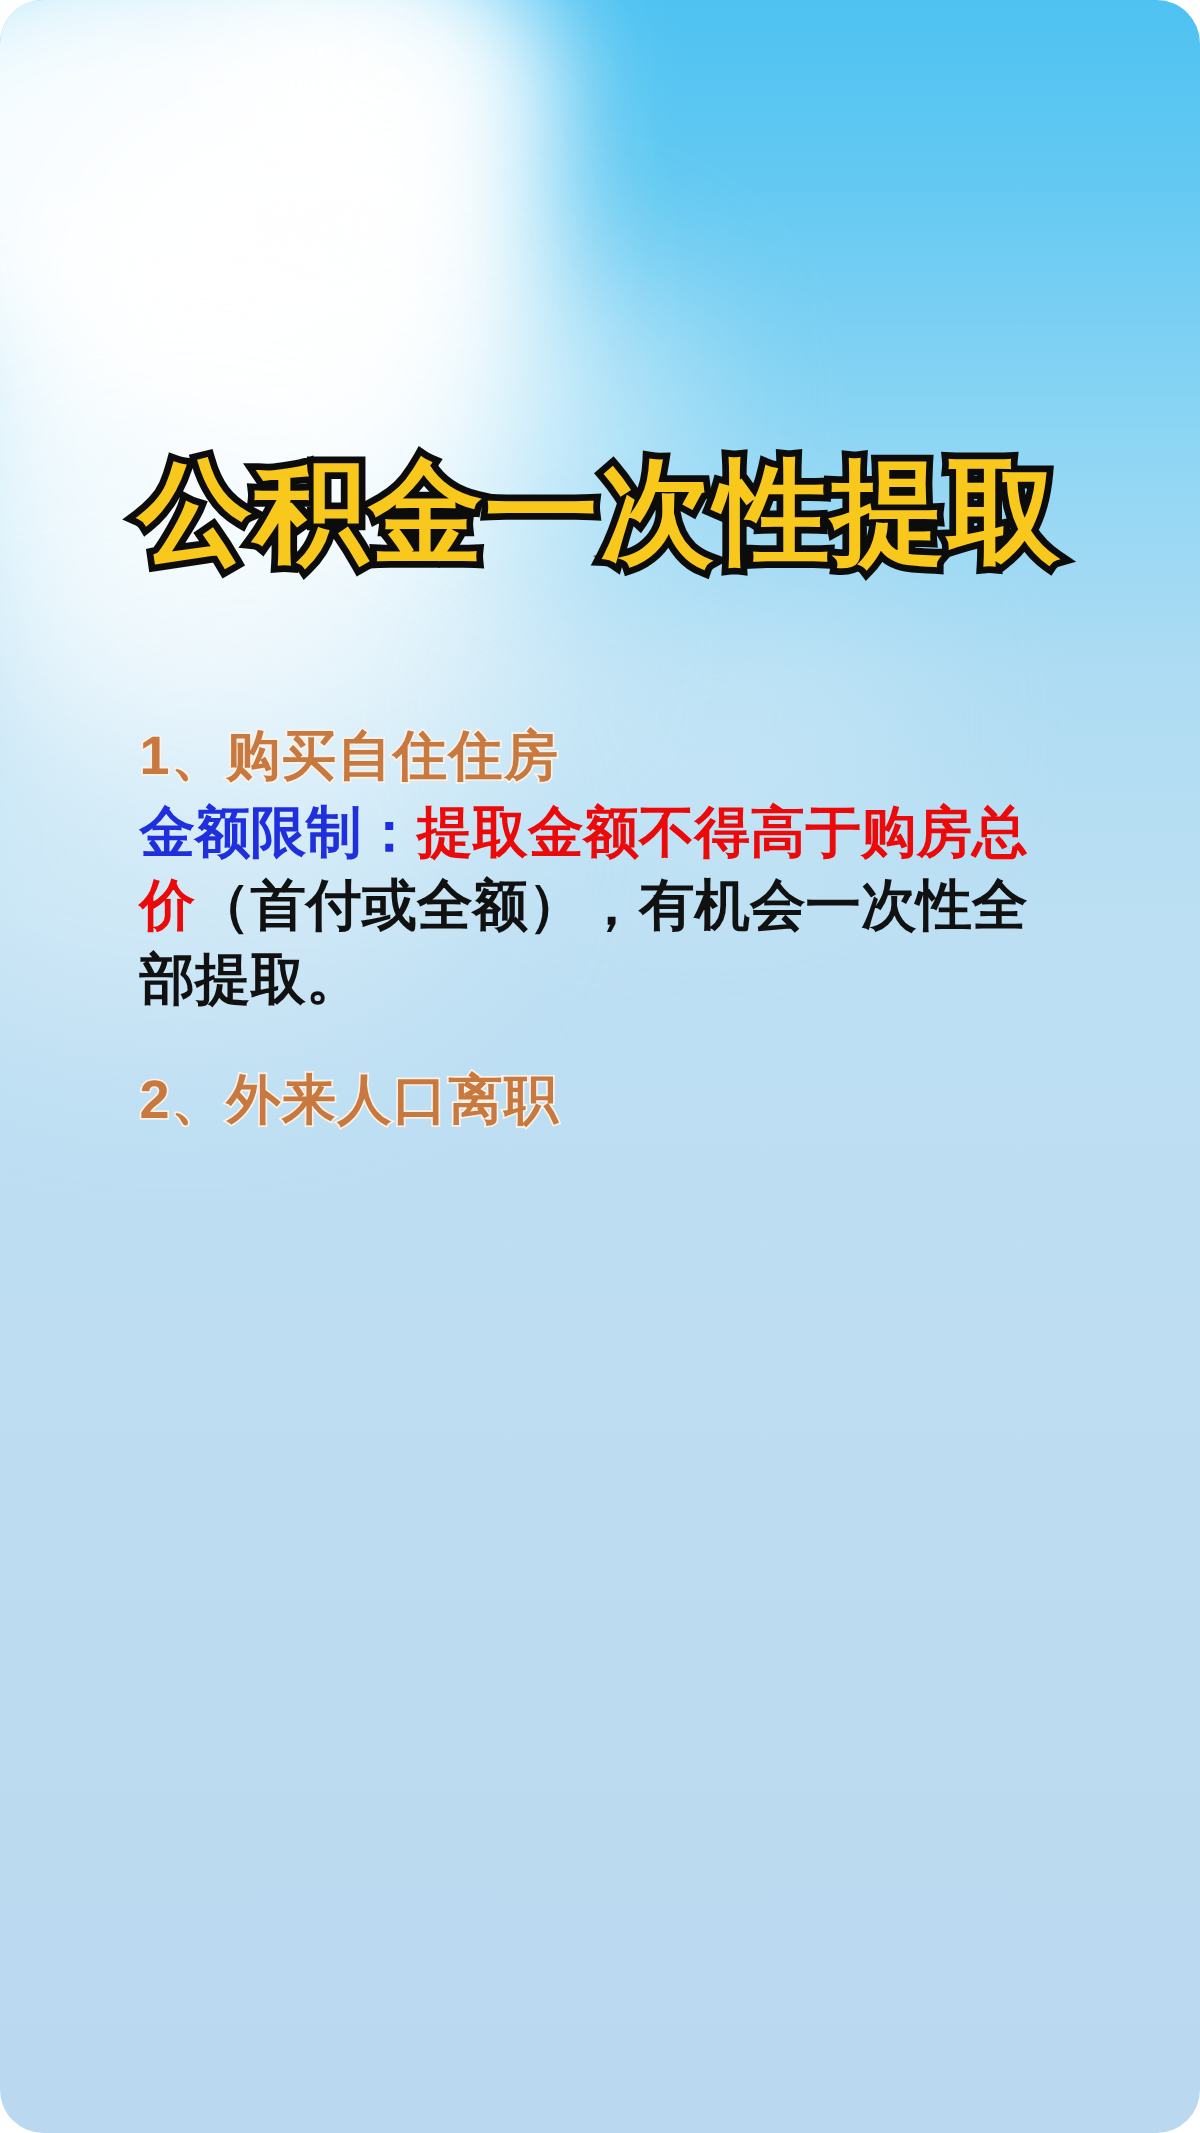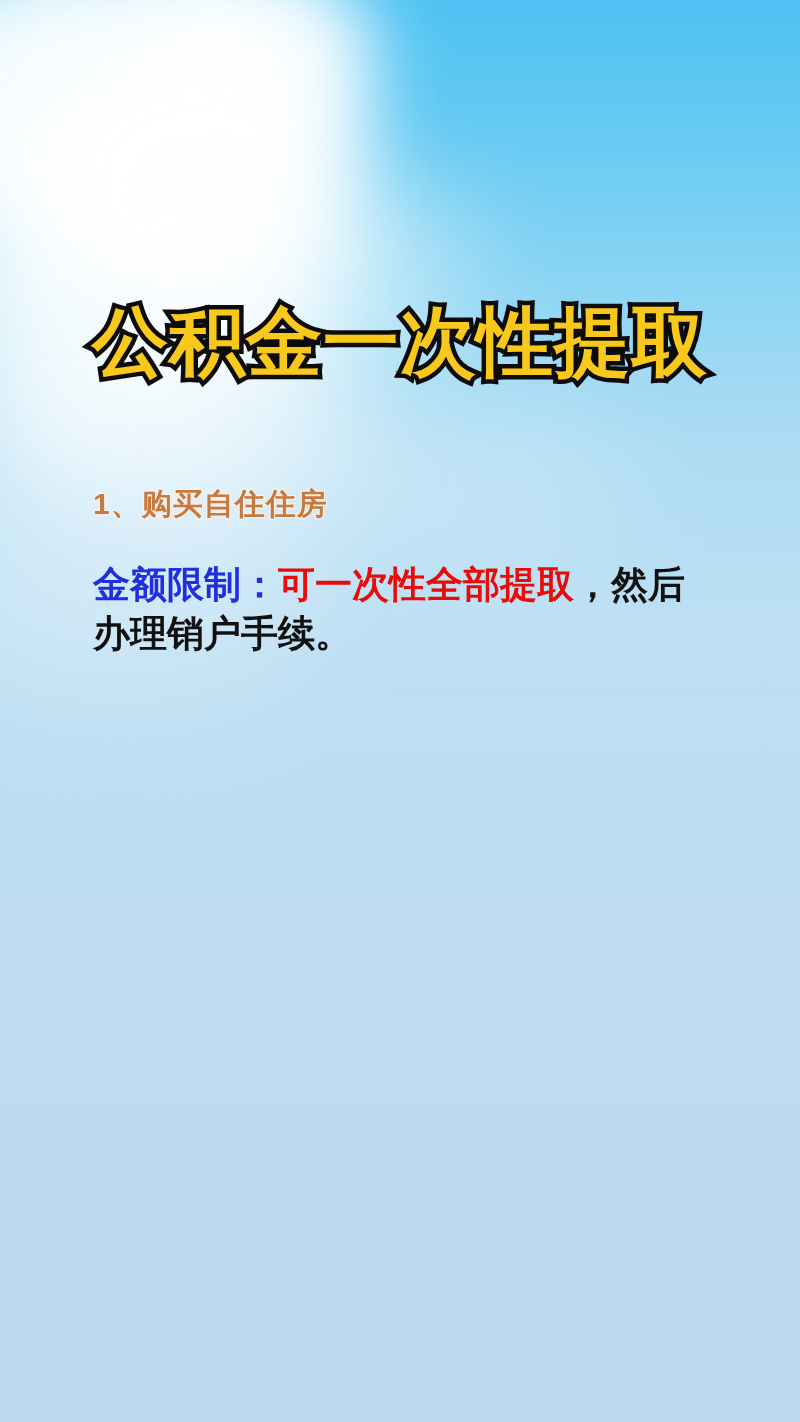--- a/index.html
+++ b/index.html
@@ -17,20 +17,21 @@
     background:
       linear-gradient(to bottom,
         #4EC2F2 0px,
         #63C9F2 120px,
         #8FD6F4 300px,
         #AEDCF3 450px,
         #BCDFF3 620px,
         #BEDDF2 900px,
         #BCDAF0 1120px,
         #BAD8EF 1422px);
+    border-radius: 29px;
   }
   
   .cloud {
     position: absolute;
     border-radius: 50%;
     background: #ffffff;
     pointer-events: none;
   }
   .cloud-a { left: -130px; top: -60px;  width: 470px; height: 330px; filter: blur(46px); opacity: .95; }
   .cloud-b { left:  30px;  top:  40px;  width: 330px; height: 280px; filter: blur(44px); opacity: .92; }
@@ -64,21 +65,21 @@
   #content {
     position: absolute;
     left: 93px;
     top: 482px;
     width: 608px;
   }
   .section { margin-bottom: 34px; }
   .section:last-child { margin-bottom: 0; }
 
   .section-heading {
-    font-size: 30px;
+    font-size: 36px;
     line-height: 44px;
     font-weight: 700;
     color: #C8793F;
     -webkit-text-stroke: 2.2px #FBF2EA;
     paint-order: stroke fill;
     margin-bottom: 4px;
     letter-spacing: 1px;
   }
   .para {
     font-size: 37px;
@@ -106,19 +107,20 @@
   <div class="cloud cloud-g"></div>
   <div class="cloud cloud-h"></div>
 
   <div id="title-wrap">
     <div id="poster-title">公积金一次性提取</div>
   </div>
 
   <div id="content">
       <div class="section">
         <div class="section-heading">1、购买自住住房</div>
+        <div class="para"><span class="label">金额限制：</span><span class="em-red">提取金额不得高于购房总价</span><span class="plain">（首付或全额），有机会一次性全部提取。</span></div>
       </div>
       <div class="section">
-        <div class="para"><span class="label">金额限制：</span><span class="em-red">可一次性全部提取</span><span class="plain">，然后办理销户手续。</span></div>
+        <div class="section-heading">2、外来人口离职</div>
       </div>
     </div>
 
 </div>
 
 </body></html>

